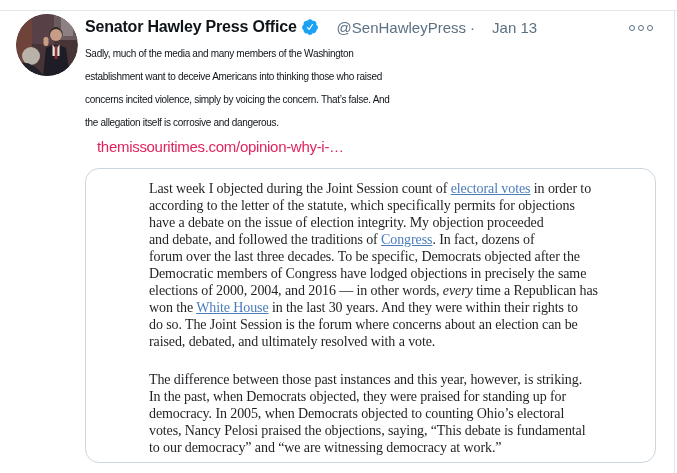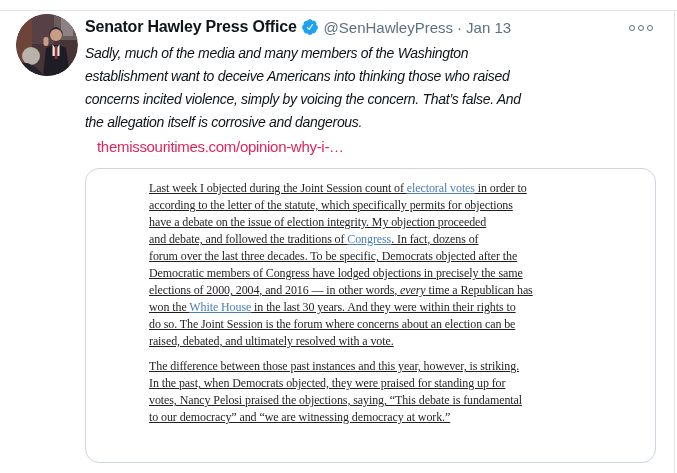--- a/index.html
+++ b/index.html
@@ -7,36 +7,36 @@
     position:relative;width:677px;height:473px;background:#fff;overflow:hidden;
     font-family:"Liberation Sans", sans-serif;
   }
   .top-divider{position:absolute;left:0;top:10px;width:677px;height:1px;background:var(--divider,#e1e8ed);}
   .right-divider{position:absolute;left:674px;top:10px;width:1px;height:463px;background:var(--divider,#e1e8ed);}
   .avatar{position:absolute;left:16px;top:14px;width:62px;height:62px;border-radius:50%;overflow:hidden;cursor:pointer;}
   .avatar svg{display:block;}
   .header{position:absolute;left:85px;top:15px;height:24px;display:flex;align-items:center;white-space:nowrap;}
   .name{font-weight:bold;font-size:16px;color:var(--text,#0f1419);letter-spacing:-0.2px;}
   .badge{display:inline-flex;margin-left:4px;margin-right:5px;align-items:center;}
-  .handle,.sep,.date{font-size:15px;color:var(--muted,#5b7083);}
+  .handle,.sep,.date{font-size:15px;color:var(--muted,#5b7083);margin-left:13px;}
   .sep{margin:0 4px;}
   .more{position:absolute;left:627px;top:23px;display:flex;gap:3px;cursor:pointer;padding:2px;}
   .more .o{width:4px;height:4px;border:1px solid var(--muted,#5b7083);border-radius:50%;}
   .body{position:absolute;left:85px;top:42px;}
-  .tline{font-size:14px;line-height:23px;color:var(--text,#0f1419);letter-spacing:-0.3px;white-space:nowrap;font-style:italic;}
+  .tline{font-size:10px;line-height:23px;color:var(--text,#0f1419);letter-spacing:-0.3px;white-space:nowrap;}
   .tlink{position:absolute;left:97px;top:135px;font-size:15px;line-height:23px;letter-spacing:-0.3px;
     color:var(--accent,#e0245e);text-decoration:none;cursor:pointer;white-space:nowrap;}
   .card{
     position:absolute;left:85px;top:168px;width:571px;height:295px;box-sizing:border-box;
     border:1px solid var(--card-border,#ccd6dd);border-radius:14px;background:#fff;
     padding:11px 10px 10px 63px;overflow:hidden;cursor:pointer;
     font-family:"Liberation Serif", serif;color:#201f23;
   }
-  .cline{font-size:12px;line-height:17px;white-space:nowrap;letter-spacing:-0.1px;text-decoration:underline;}
-  .cline.pbreak{margin-top:8px;}
+  .cline{font-size:14px;line-height:17px;white-space:nowrap;letter-spacing:-0.1px;}
+  .cline.pbreak{margin-top:21px;}
   .seg-link{color:var(--card-link,#4a7cba);text-decoration:underline;}
   .seg-italic{font-style:italic;}
 </style>
 </head>
 <body>
 
 <div class="page" style="--text: #0f1419; --muted: #5b7083; --accent: #e0245e; --card-border: #ccd6dd; --card-link: #4a7cba; --divider: #e1e8ed;">
   <div class="top-divider"></div>
   <div class="right-divider"></div>
 
@@ -99,16 +99,17 @@
       <div class="cline"><span>have a debate on the issue of election integrity. My objection proceeded</span></div>
       <div class="cline"><span>and debate, and followed the traditions of </span><span class="seg-link">Congress</span><span>. In fact, dozens of</span></div>
       <div class="cline"><span>forum over the last three decades. To be specific, Democrats objected after the</span></div>
       <div class="cline"><span>Democratic members of Congress have lodged objections in precisely the same</span></div>
       <div class="cline"><span>elections of 2000, 2004, and 2016 — in other words, </span><span class="seg-italic">every</span><span> time a Republican has</span></div>
       <div class="cline"><span>won the </span><span class="seg-link">White House</span><span> in the last 30 years. And they were within their rights to</span></div>
       <div class="cline"><span>do so. The Joint Session is the forum where concerns about an election can be</span></div>
       <div class="cline"><span>raised, debated, and ultimately resolved with a vote.</span></div>
       <div class="cline pbreak"><span>The difference between those past instances and this year, however, is striking.</span></div>
       <div class="cline"><span>In the past, when Democrats objected, they were praised for standing up for</span></div>
+      <div class="cline"><span>democracy. In 2005, when Democrats objected to counting Ohio’s electoral</span></div>
       <div class="cline"><span>votes, Nancy Pelosi praised the objections, saying, “This debate is fundamental</span></div>
       <div class="cline"><span>to our democracy” and “we are witnessing democracy at work.”</span></div>
     </div>
 </div>
 
 </body></html>

